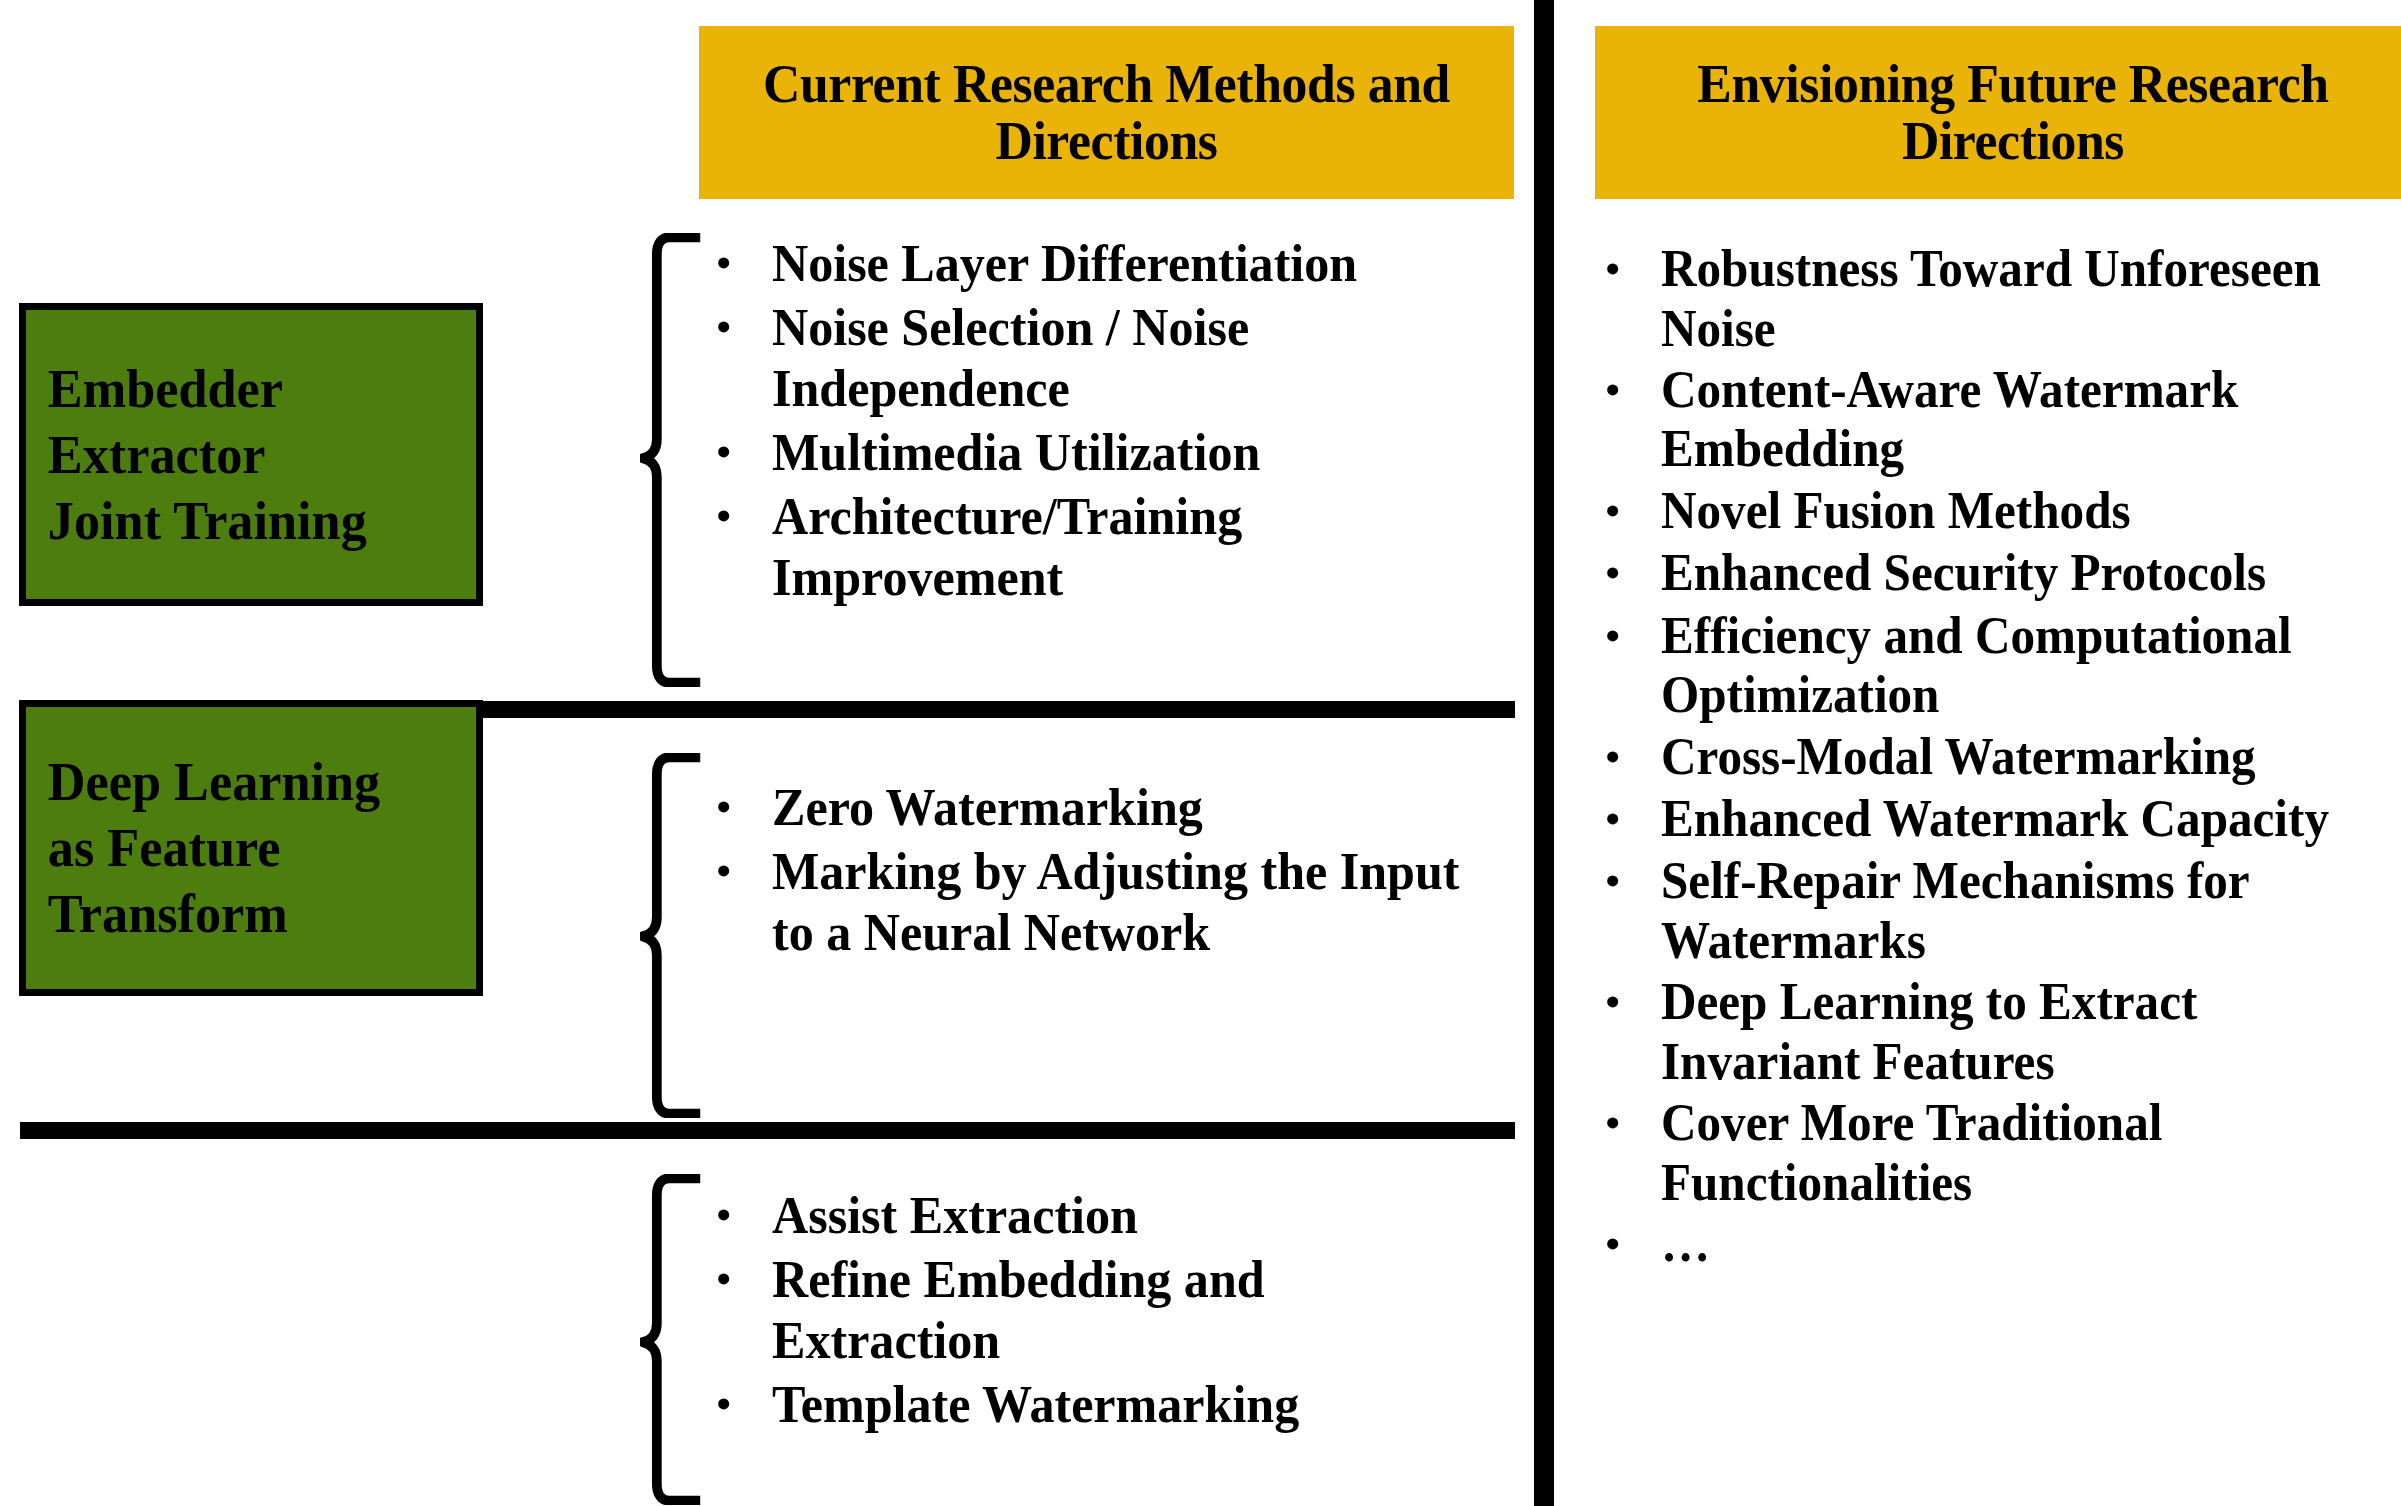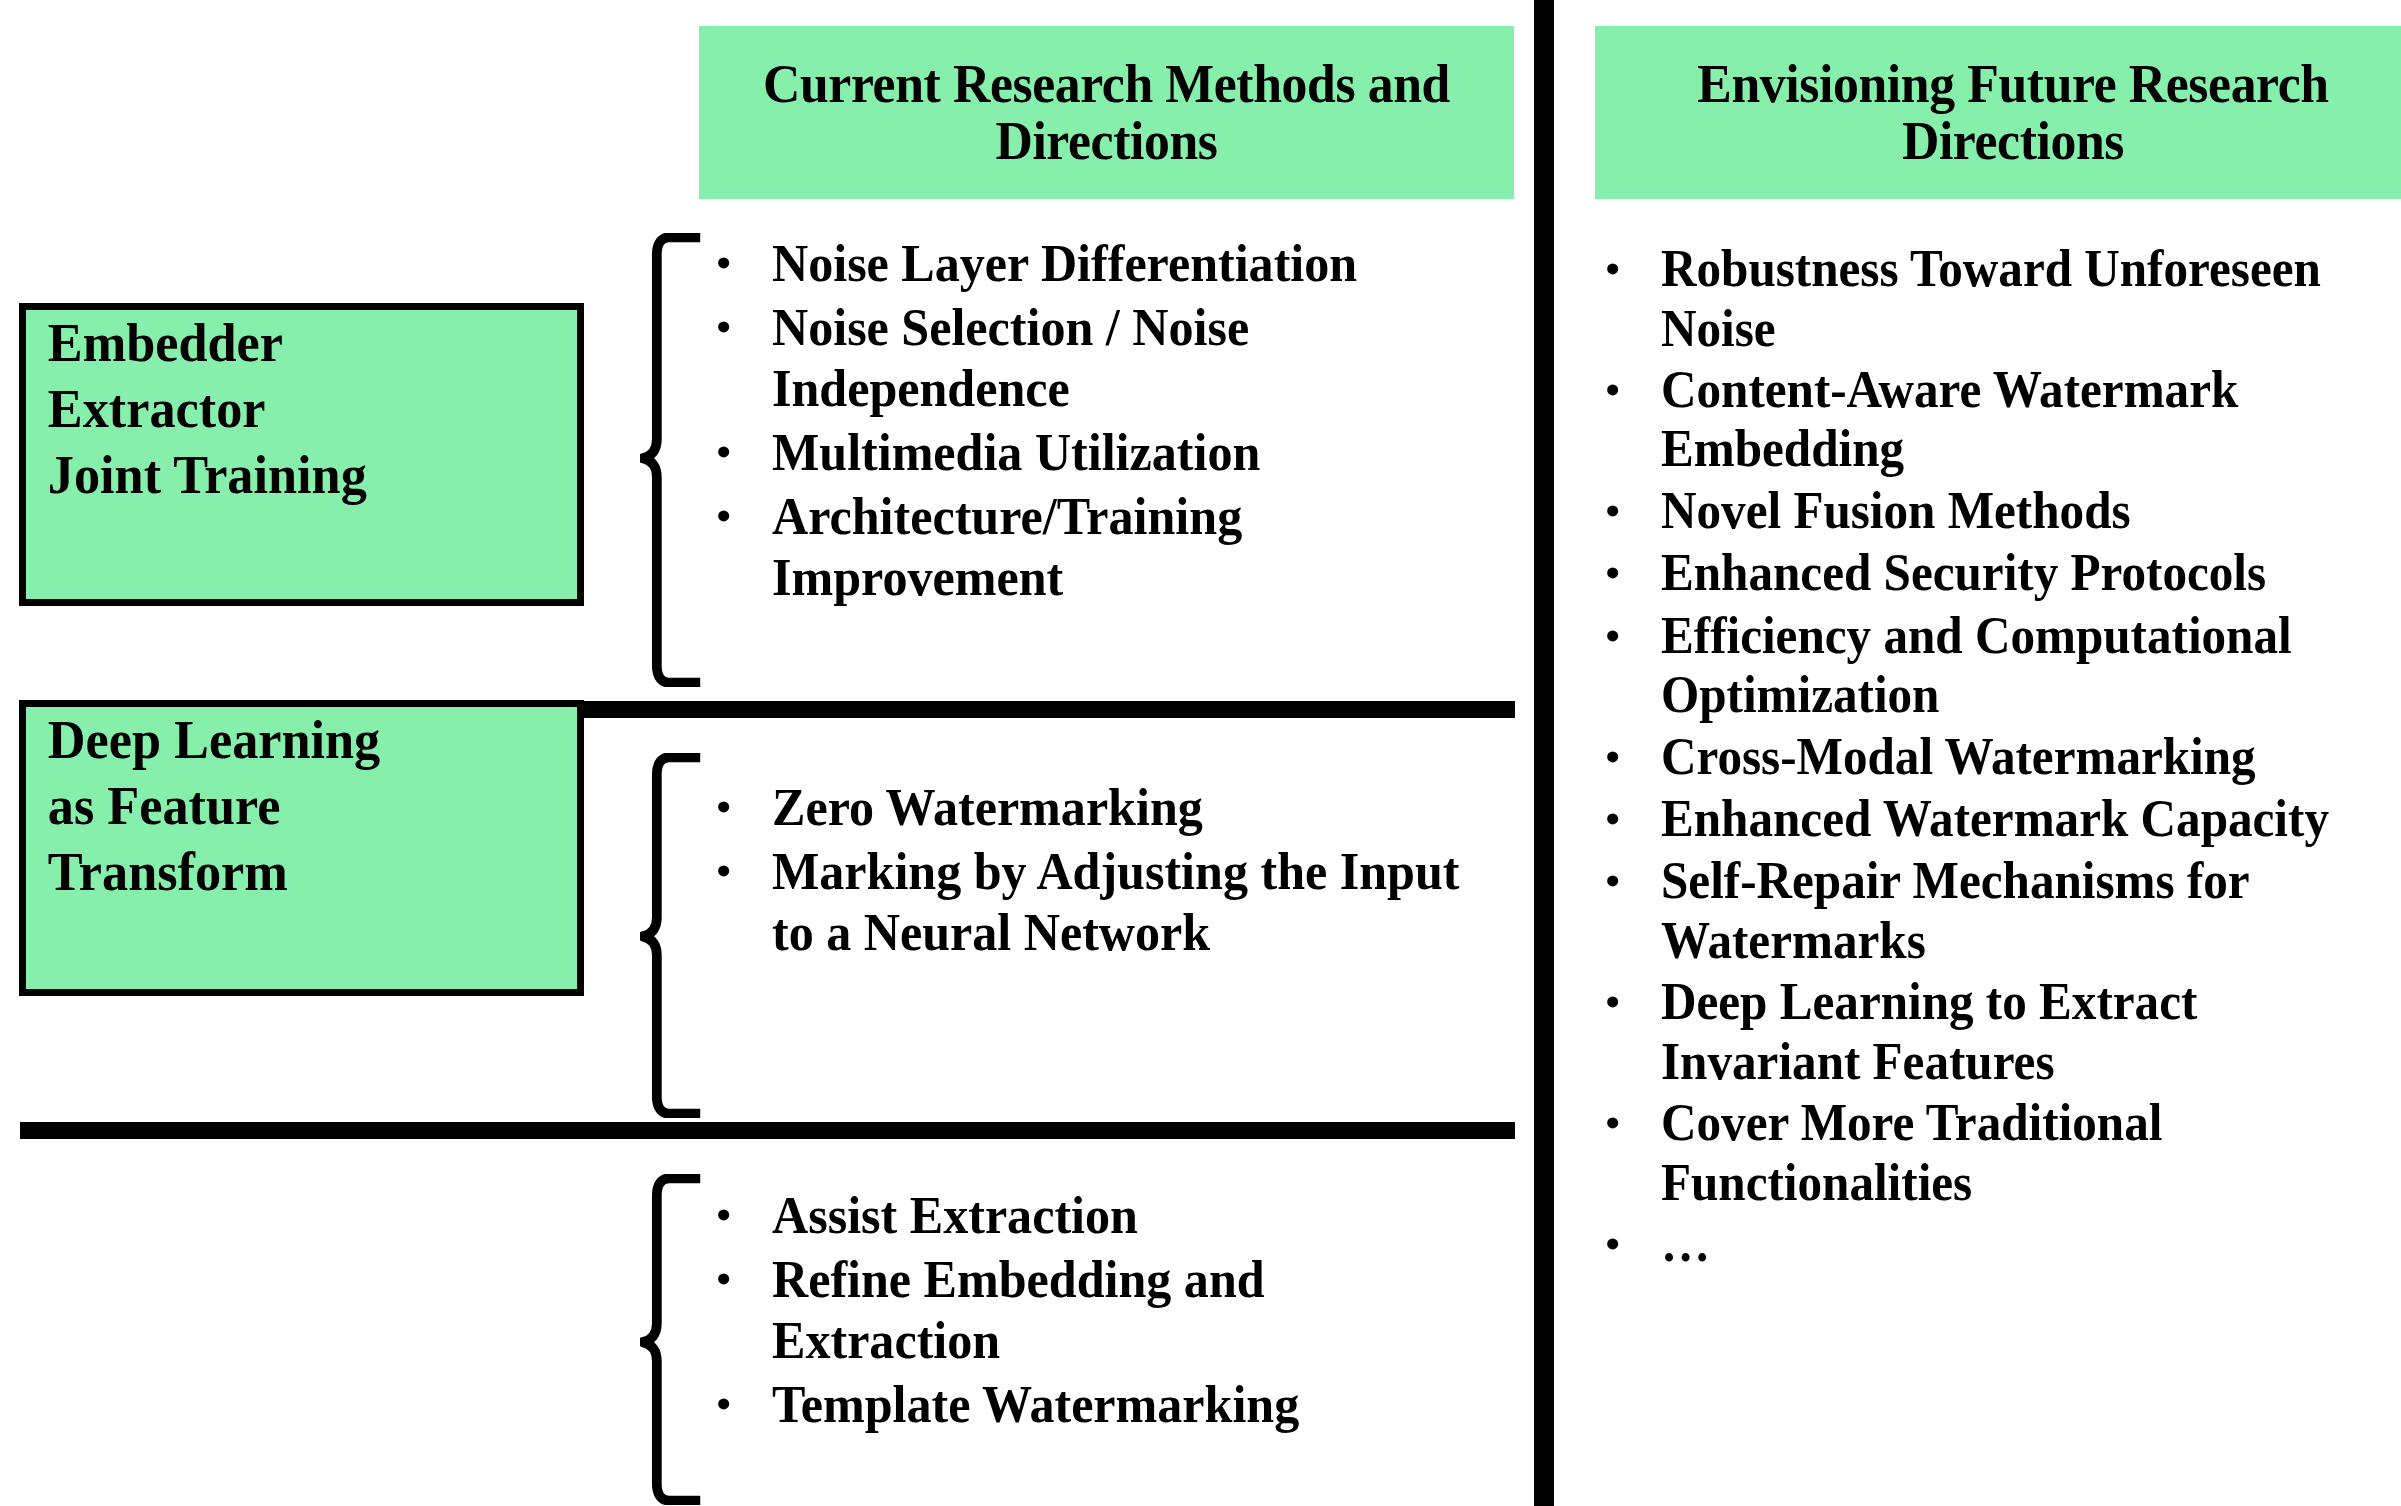--- a/index.html
+++ b/index.html
@@ -3,40 +3,40 @@
 <meta charset="utf-8">
 <style>
   html,body{margin:0;padding:0;background:#fff;}
   body{width:2401px;height:1507px;position:relative;
        font-family:"Liberation Serif","DejaVu Serif",serif;
        -webkit-font-smoothing:antialiased;overflow:hidden;}
 
   .canvas{position:absolute;left:0;top:0;width:2401px;height:1507px;}
 
   
-  .hdr{position:absolute;background:#86efac;display:flex;
+  .hdr{position:absolute;background:#eab308;display:flex;
        align-items:center;justify-content:center;text-align:center;}
   .hdr .ttl{font-weight:bold;font-size:55px;line-height:1.03;
             color:#000;letter-spacing:-0.4px;
             transform:scaleX(0.94);}
   #hdr-left{left:699px;top:26px;width:815px;height:173px;}
   #hdr-right{left:1595px;top:26px;width:836px;height:173px;}
 
   
   #vsep{position:absolute;left:1534px;top:0px;width:19.6px;height:1507px;
         background:#000;}
 
   
   .hsep{position:absolute;left:19.6px;width:1495px;height:17px;background:#000;}
   #hsep1{top:701px;}
   #hsep2{top:1122px;}
 
   
-  .catbox{position:absolute;left:18.7px;width:565px;border:7.1px solid #000;
-          background:#86efac;box-sizing:border-box;display:flex;}
+  .catbox{position:absolute;left:18.7px;width:464px;border:7.1px solid #000;
+          background:#4d7c0f;box-sizing:border-box;display:flex;align-items:center;}
   .catbox .lbl{font-weight:bold;font-size:55px;line-height:1.20;
                color:#000;padding-left:23px;transform:scaleX(0.95);
                transform-origin:left center;white-space:pre-line;}
   #box-1{top:303px;height:303px;}
   #box-2{top:700px;height:296px;}
   #box-3{top:1174px;height:312px;}
 
   
   .brace{position:absolute;width:62px;}
   .brace svg{display:block;width:100%;height:100%;}

